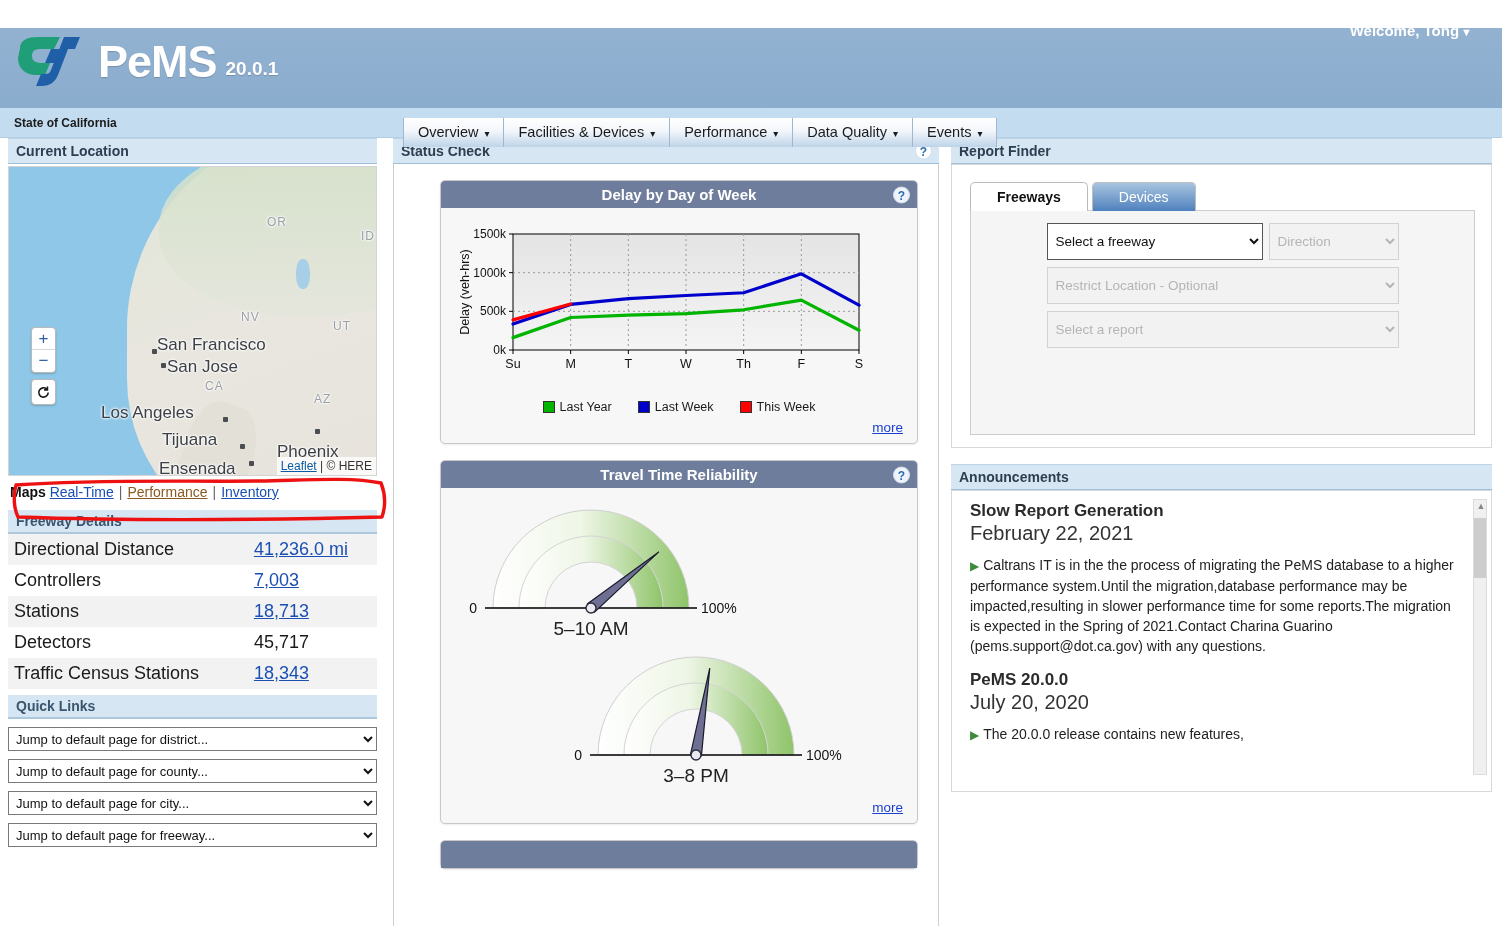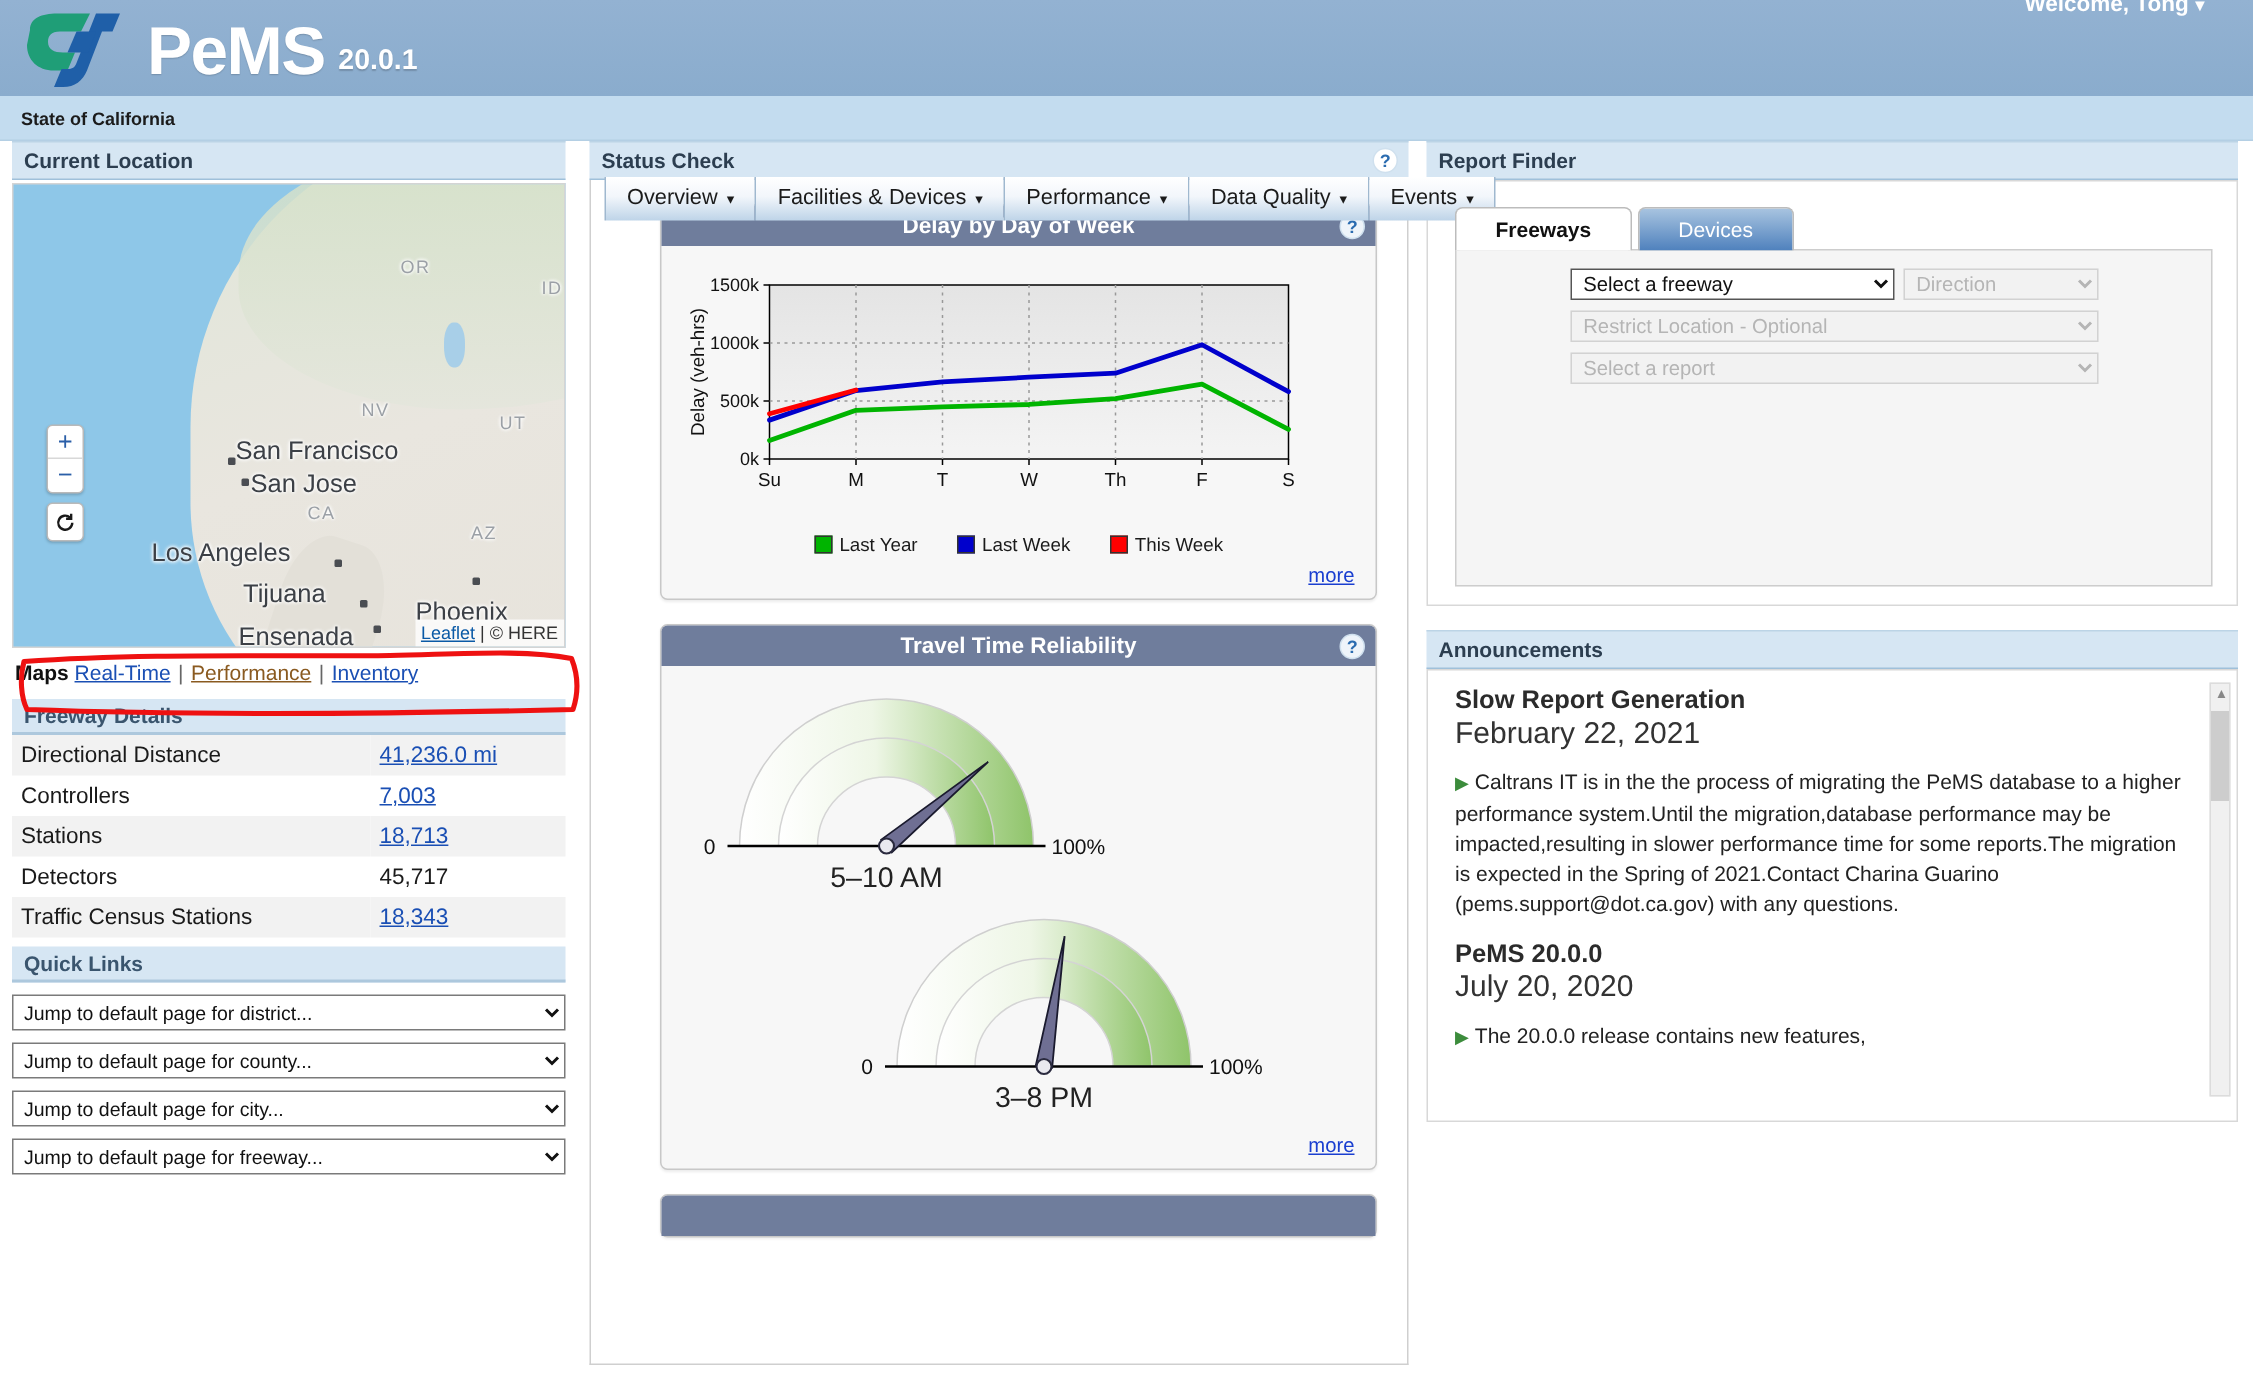--- a/index.html
+++ b/index.html
@@ -5,22 +5,23 @@
   * { box-sizing: border-box; }
   html, body { margin:0; padding:0; }
   body {
     width:1502px; height:926px; overflow:hidden;
     font-family:"Liberation Sans", sans-serif;
     font-size:13px; color:#1a1a1a; background:#fff;
   }
 
   
   #header {
-    height:64px; background:#8fafd0; position:relative;
+    height:80px; background:#8fafd0; position:relative;
     background-image:linear-gradient(#93b2d2,#8aaccd);
+    margin-top:28px;
   }
   #logo-wrap { position:absolute; left:14px; top:6px; display:flex; align-items:center; }
   .ct-logo { width:74px; height:56px; }
   #app-title {
     color:#fff; font-size:45px; font-weight:bold; letter-spacing:-1px;
     margin-left:10px; line-height:56px; text-shadow:0 1px 1px rgba(0,0,0,.18);
   }
   #app-version {
     color:#fff; font-size:19px; font-weight:bold; margin-left:9px;
     position:relative; top:7px; text-shadow:0 1px 1px rgba(0,0,0,.18);
@@ -102,21 +103,21 @@
   #maps-row a { text-decoration:underline; }
   .lnk-blue { color:#1a4fb4; }
   .lnk-brown { color:#8a5a20; }
   .sep { color:#666; margin:0 5px; }
   #red-annot {
     position:absolute; left:2px; top:-5px; width:380px; height:52px;
     pointer-events:none;
   }
 
   
-  #fd-table { width:100%; border-collapse:collapse; font-size:15px; }
+  #fd-table { width:100%; border-collapse:collapse; font-size:18px; }
   #fd-table td { padding:5px 6px; }
   #fd-table tr:nth-child(odd) { background:#f2f2f2; }
   #fd-table td.val { text-align:left; }
   #fd-table td.val a { color:#1a4fb4; text-decoration:underline; }
 
   
   .ql-select {
     width:100%; margin-top:8px; height:24px; font-size:13px;
     font-family:"Liberation Sans", sans-serif;
     border:1px solid #7a7a7a; background:#fff; color:#111; padding-left:3px;
@@ -163,21 +164,21 @@
   .tab.active { background:#fff; font-weight:bold; color:#111; position:relative; z-index:2; }
   .tab.inactive {
     background:linear-gradient(#a8c4e0,#4f81bd); color:#fff; margin-left:4px;
   }
   #rf-inner {
     border:1px solid #cdcdcd; background:#f5f5f5; height:225px; margin-top:-1px;
     padding:12px 14px; display:flex; flex-direction:column; gap:7px; align-items:center;
   }
   .rf-row { display:flex; gap:6px; width:352px; }
   select.rf {
-    height:21px; font-size:13.5px; font-family:"Liberation Sans", sans-serif;
+    height:37px; font-size:13.5px; font-family:"Liberation Sans", sans-serif;
     border:1px solid #9a9a9a; background:#fff; color:#111; padding-left:4px;
   }
   select.rf[disabled] { color:#9a9a9a; background:#f2f2f2; border-color:#c4c4c4; }
   #sel-freeway { flex:1 1 auto; border:1px solid #555; }
   #sel-direction { width:130px; }
   .rf-wide { width:352px; }
 
   
   #ann-card { border:1px solid #d8d8d8; background:#fff; margin-top:16px; }
   #ann-body { position:relative; padding:10px 28px 0 18px; height:300px; overflow:hidden; }

